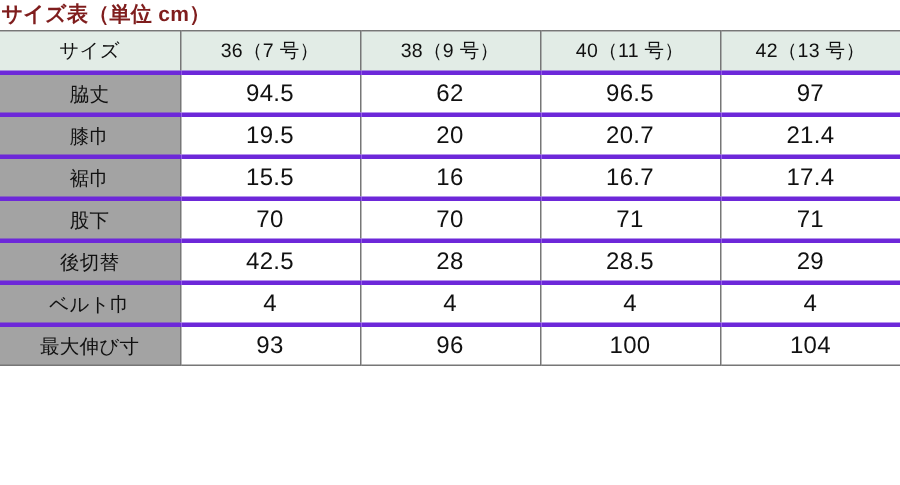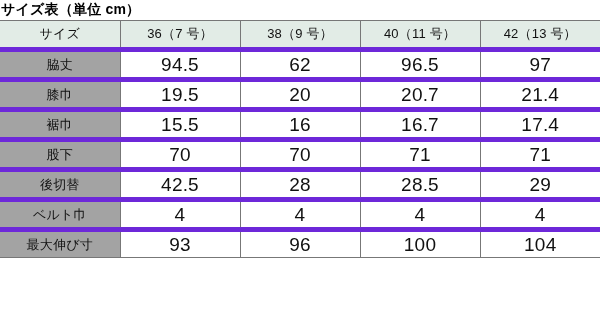--- a/index.html
+++ b/index.html
@@ -22,38 +22,38 @@
     position: relative;
     box-sizing: border-box;
   }
 
   .chart-title {
     font-size: 14px;
     font-weight: bold;
     line-height: 19px;
     padding: 0 0 1px 1px;
     letter-spacing: 0.2px;
-    color: #000000;
+    color: #7f1d1d;
     white-space: nowrap;
   }
 
   table.size-table {
     width: 600px;
     border-collapse: collapse;
     table-layout: fixed;
     font-size: 13px;
   }
 
   table.size-table col.label-col { width: 120px; }
   table.size-table col.size-col  { width: 120px; }
 
   table.size-table th,
   table.size-table td {
     border-top: 1px solid #777777;
-    border-bottom: 5px solid #6d28d9;
+    border-bottom: 3px solid #6d28d9;
     border-right: 1px solid #777777;
     text-align: center;
     vertical-align: middle;
     padding: 0;
     font-weight: normal;
     color: #111111;
     letter-spacing: 0.2px;
     white-space: nowrap;
   }
 
@@ -69,21 +69,21 @@
 
   table.size-table thead th {
     height: 26px;
     background: #e2ece6;
     font-size: 13px;
   }
 
   table.size-table tbody td {
     height: 25px;
     background: #ffffff;
-    font-size: 19px;
+    font-size: 16px;
   }
 
   table.size-table tbody th.row-label {
     height: 25px;
     background: #a3a3a3;
     font-size: 13px;
   }
 
   table.size-table tbody tr:last-child td,
   table.size-table tbody tr:last-child th.row-label {

